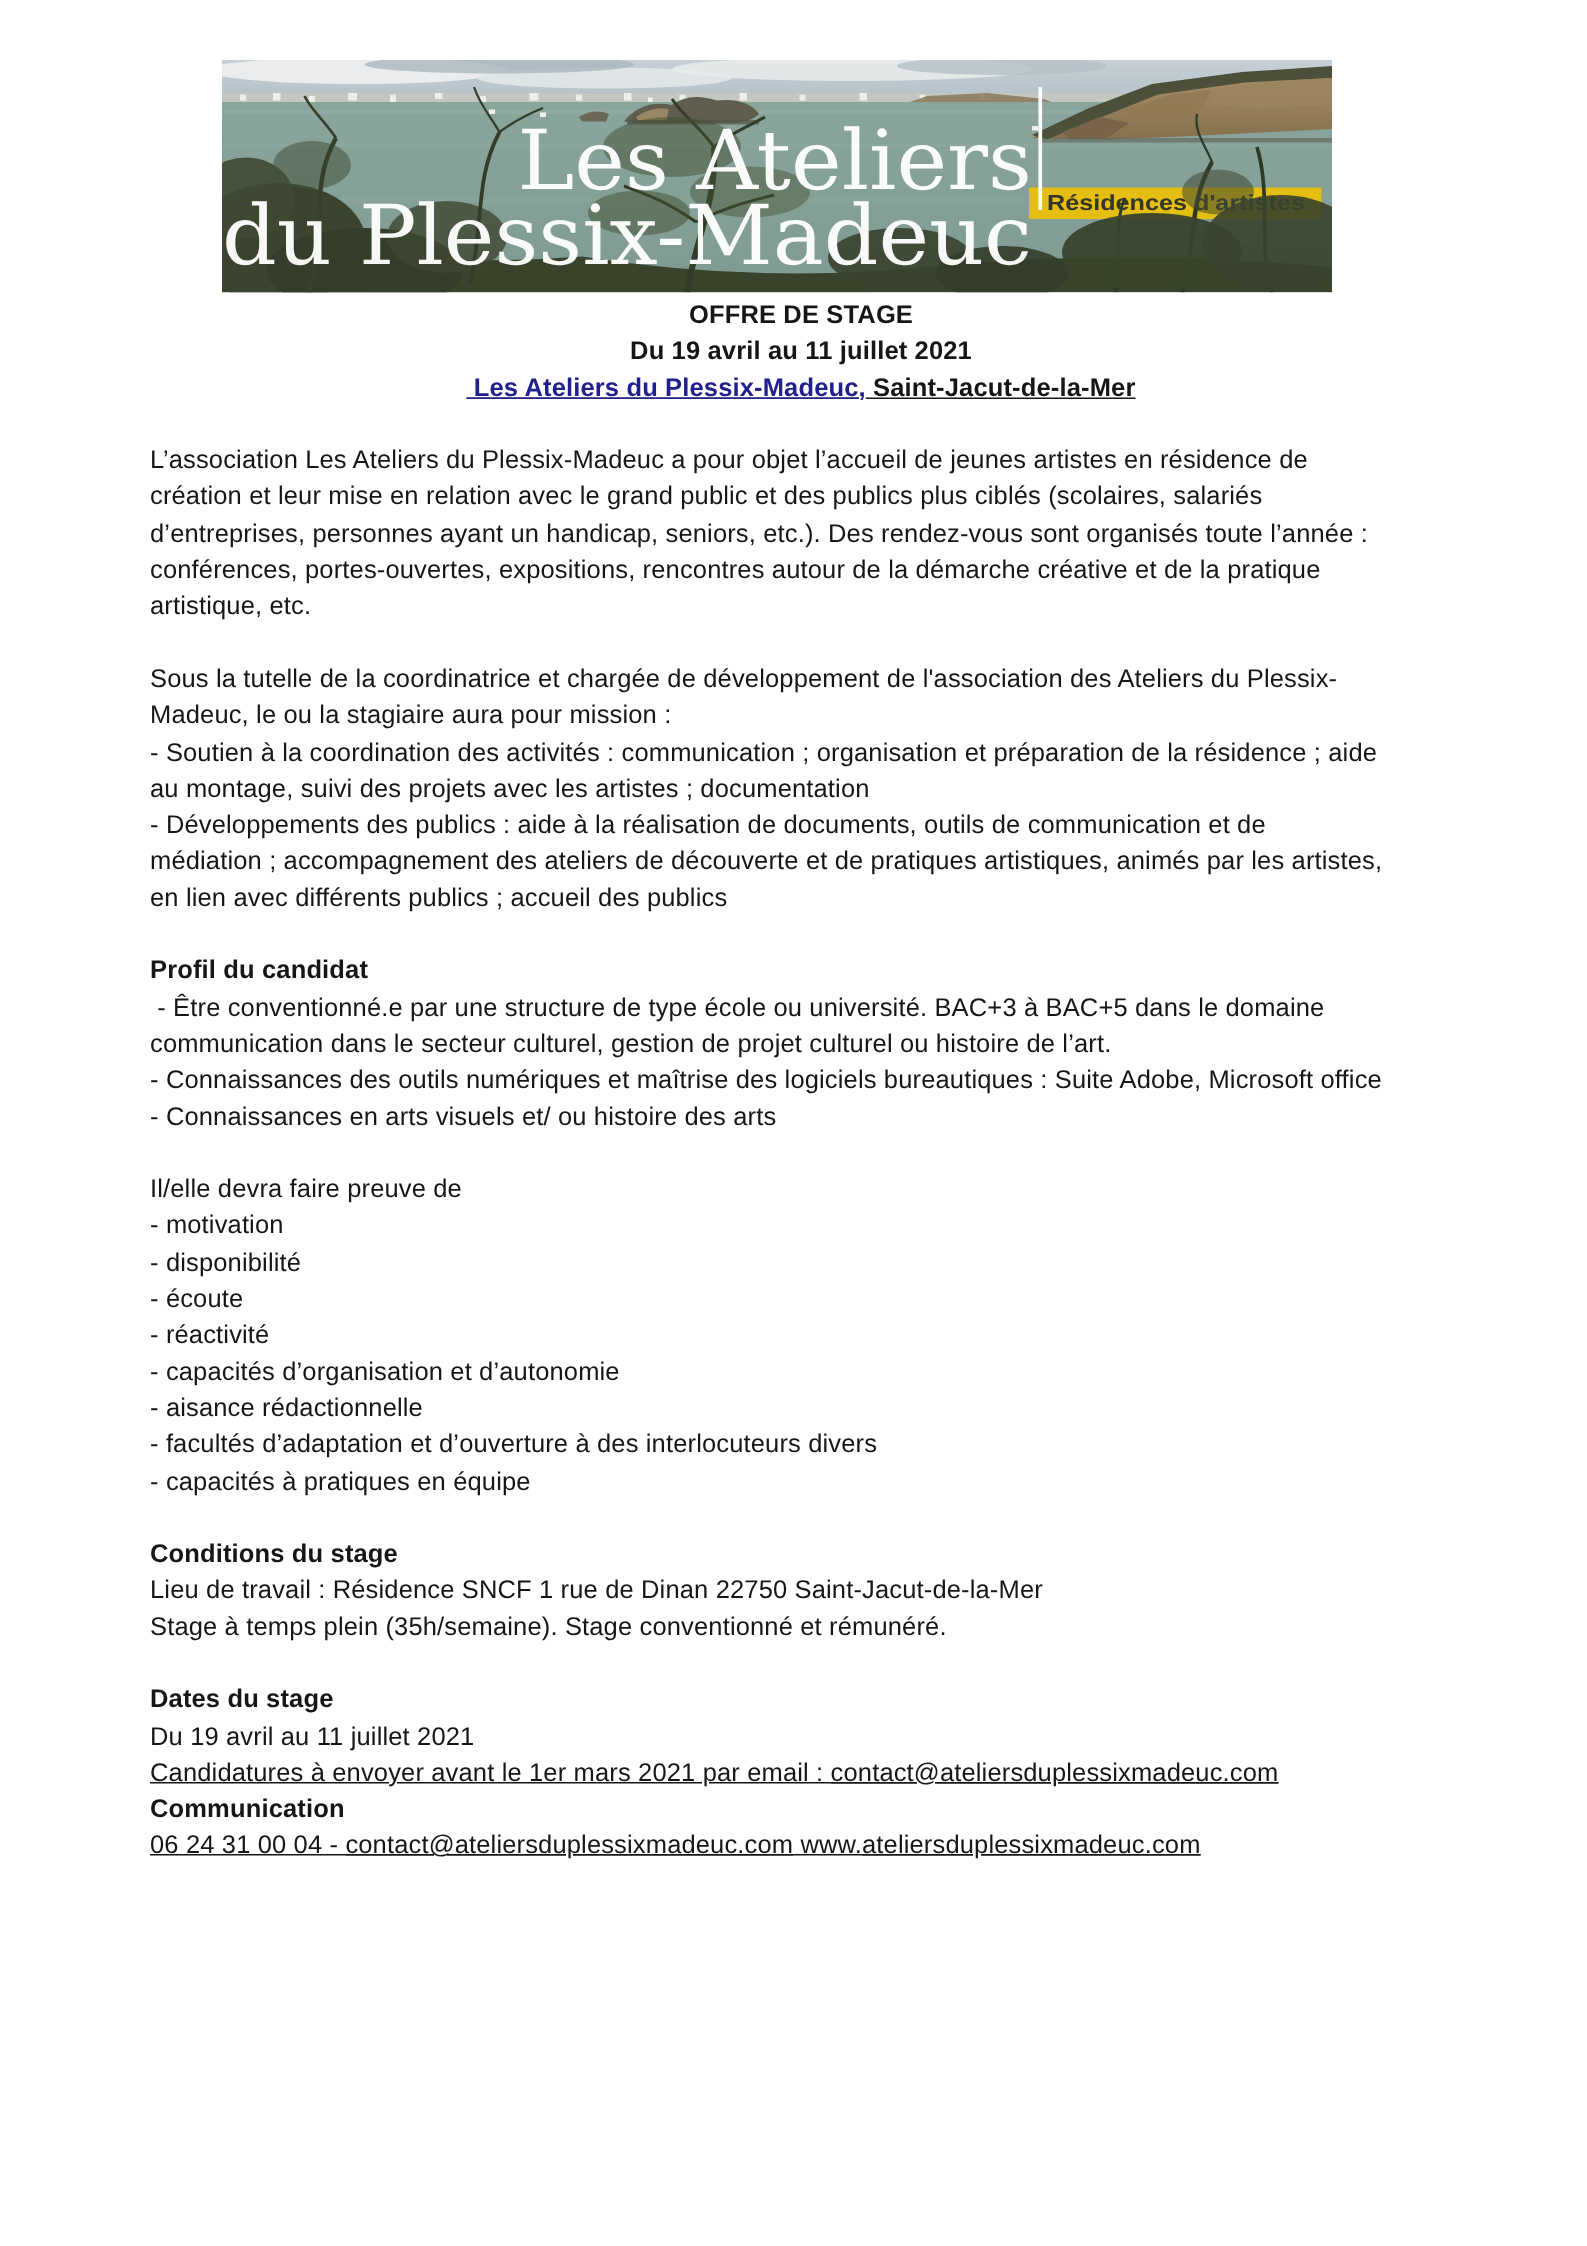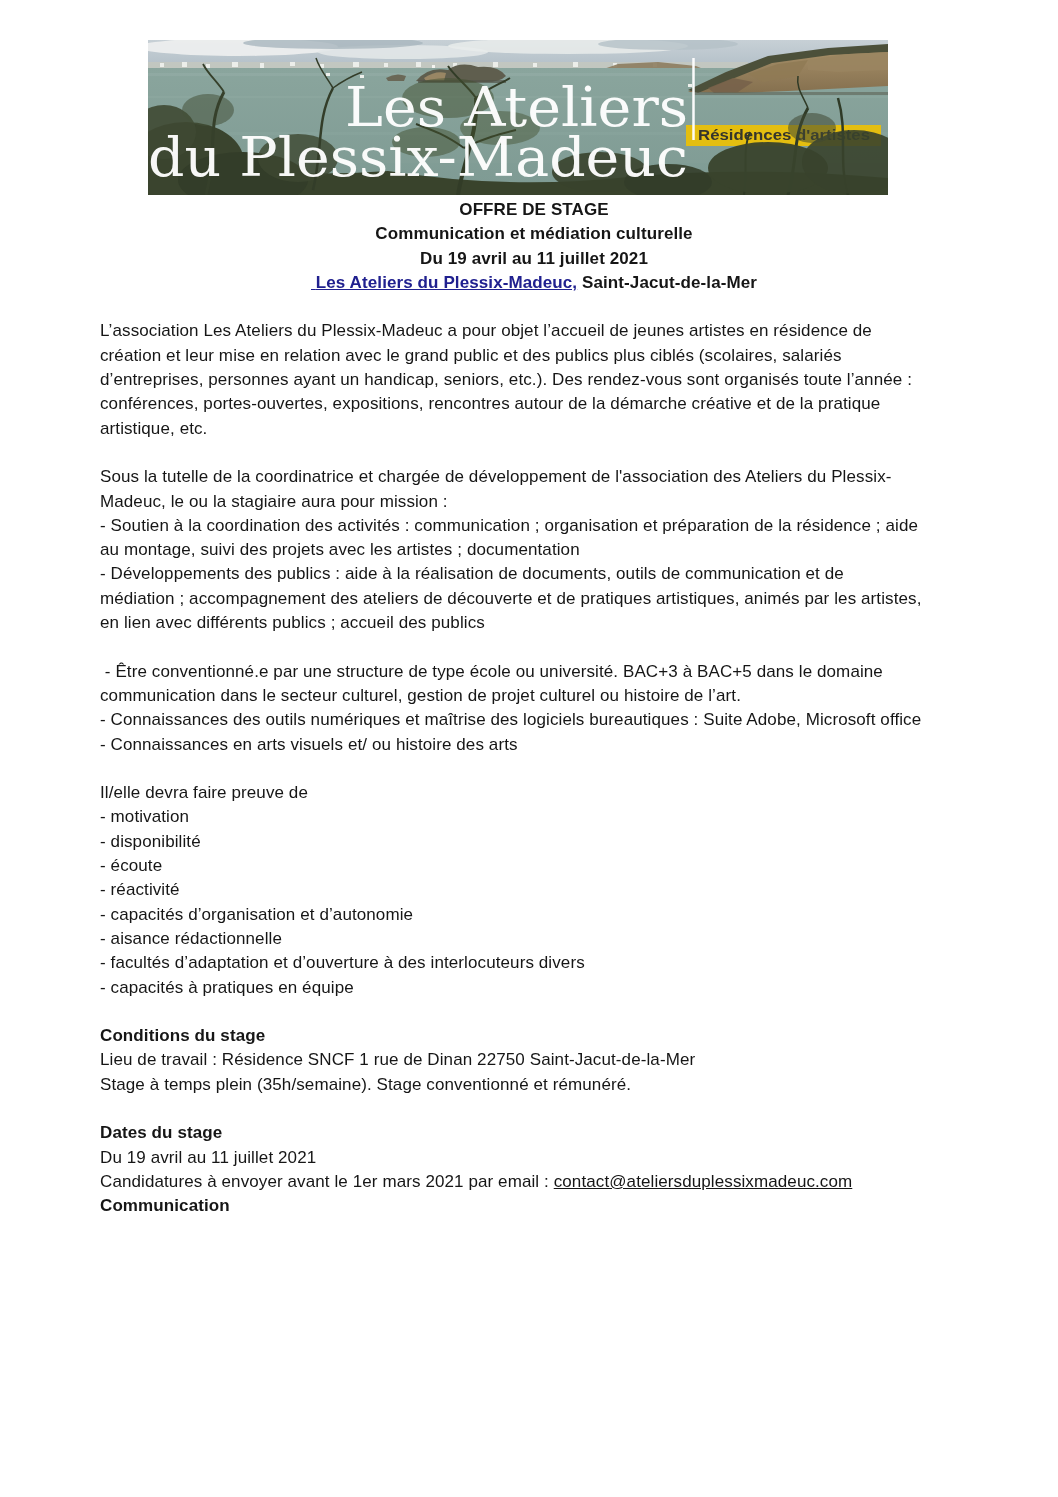--- a/index.html
+++ b/index.html
@@ -24,21 +24,21 @@
     position: absolute; left: 100px; top: 198px;
     width: 868px;
     font-size: 17px; line-height: 24.3px;
     letter-spacing: 0.1px;
   }
   .content div { margin: 0; }
   .blank { height: 24.3px; }
   .bold { font-weight: bold; }
   .center { text-align: center; }
   .lines { white-space: pre-wrap; }
-  .prewrap { white-space: pre-wrap; }
+  .prewrap { white-space: pre-wrap; text-decoration: underline; }
 
   a.navlink {
     color: #20208f;
     font-weight: bold;
     text-decoration: underline;
     cursor: pointer;
   }
   a.blink {
     color: inherit;
     text-decoration: underline;
@@ -170,21 +170,20 @@
         <text x="540" y="86" text-anchor="end" textLength="343" lengthAdjust="spacingAndGlyphs" font-family="DejaVu Serif, serif" font-size="55">Les Ateliers</text>
         <text x="0" y="136" textLength="540" lengthAdjust="spacingAndGlyphs" font-family="DejaVu Serif, serif" font-size="55">du Plessix-Madeuc</text>
       </g>
     </svg>
   </div>
 
   <div class="content">
 
     <div class="center bold">
       <div>OFFRE DE STAGE</div>
-      <div>Communication et médiation culturelle</div>
       <div>Du 19 avril au 11 juillet 2021</div>
       <div class="prewrap"><a class="navlink"> Les Ateliers du Plessix-Madeuc,</a><span> Saint-Jacut-de-la-Mer</span></div>
     </div>
 
     <div class="blank"></div>
 
     <div class="lines">L’association Les Ateliers du Plessix-Madeuc a pour objet l’accueil de jeunes artistes en résidence de
 création et leur mise en relation avec le grand public et des publics plus ciblés (scolaires, salariés
 d’entreprises, personnes ayant un handicap, seniors, etc.). Des rendez-vous sont organisés toute l’année :
 conférences, portes-ouvertes, expositions, rencontres autour de la démarche créative et de la pratique
@@ -195,20 +194,21 @@
     <div class="lines">Sous la tutelle de la coordinatrice et chargée de développement de l'association des Ateliers du Plessix-
 Madeuc, le ou la stagiaire aura pour mission :
 - Soutien à la coordination des activités : communication ; organisation et préparation de la résidence ; aide
 au montage, suivi des projets avec les artistes ; documentation
 - Développements des publics : aide à la réalisation de documents, outils de communication et de
 médiation ; accompagnement des ateliers de découverte et de pratiques artistiques, animés par les artistes,
 en lien avec différents publics ; accueil des publics</div>
 
     <div class="blank"></div>
 
+    <div class="bold">Profil du candidat</div>
     <div class="lines"> - Être conventionné.e par une structure de type école ou université. BAC+3 à BAC+5 dans le domaine
 communication dans le secteur culturel, gestion de projet culturel ou histoire de l’art.
 - Connaissances des outils numériques et maîtrise des logiciels bureautiques : Suite Adobe, Microsoft office
 - Connaissances en arts visuels et/ ou histoire des arts</div>
 
     <div class="blank"></div>
 
     <div>Il/elle devra faire preuve de</div>
     <div class="lines">- motivation
 - disponibilité
@@ -226,15 +226,16 @@
 Stage à temps plein (35h/semaine). Stage conventionné et rémunéré.</div>
 
     <div class="blank"></div>
 
     <div class="bold">Dates du stage</div>
     <div>Du 19 avril au 11 juillet 2021</div>
 
     <div class="prewrap"><span>Candidatures à envoyer avant le 1er mars 2021 par email : </span><a class="blink">contact@ateliersduplessixmadeuc.com</a></div>
 
     <div class="bold">Communication</div>
+    <div class="prewrap"><span>06 24 31 00 04 - </span><a class="blink">contact@ateliersduplessixmadeuc.com</a><span> www.</span><a class="blink">ateliersduplessixmadeuc.com</a></div>
 
   </div>
 </div>
 
 </body></html>

